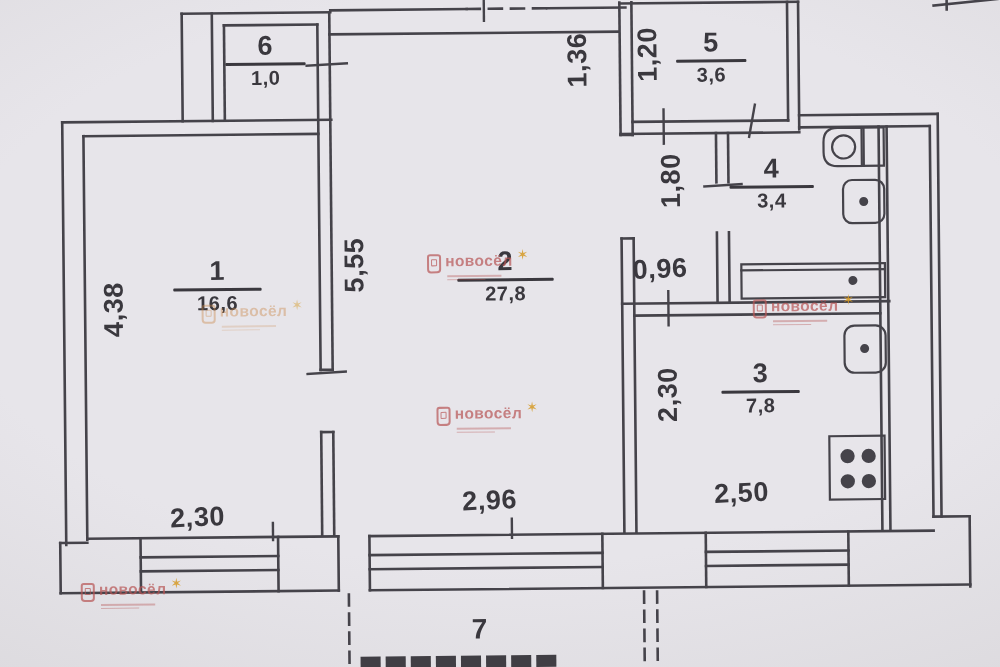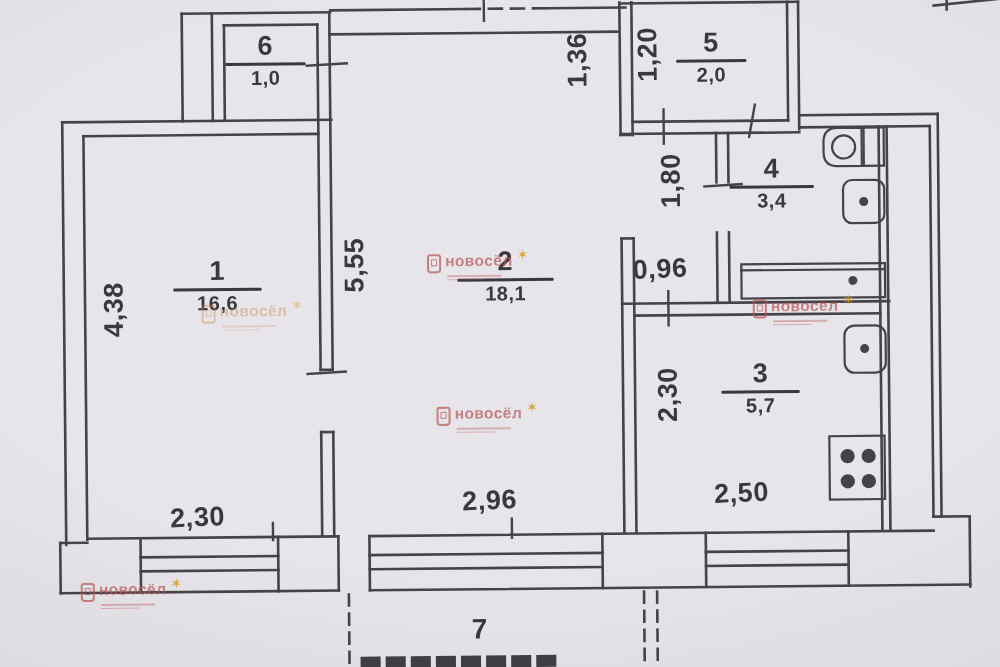--- a/index.html
+++ b/index.html
@@ -189,36 +189,36 @@
     </svg>
 
     <div class="lbl room-label" style="left:219px;top:283px;">
       <span class="room-num">1</span>
       <span class="room-line" style="width:88px;"></span>
       <span class="room-area">16,6</span>
     </div>
     <div class="lbl room-label" style="left:506px;top:276px;">
       <span class="room-num">2</span>
       <span class="room-line" style="width:96px;"></span>
-      <span class="room-area">18,1</span>
+      <span class="room-area">27,8</span>
     </div>
     <div class="lbl room-label" style="left:759px;top:390px;">
       <span class="room-num">3</span>
       <span class="room-line" style="width:78px;"></span>
-      <span class="room-area">5,7</span>
+      <span class="room-area">7,8</span>
     </div>
     <div class="lbl room-label" style="left:772px;top:186px;">
       <span class="room-num">4</span>
       <span class="room-line" style="width:84px;"></span>
       <span class="room-area">3,4</span>
     </div>
     <div class="lbl room-label" style="left:713px;top:60px;">
       <span class="room-num">5</span>
       <span class="room-line" style="width:70px;"></span>
-      <span class="room-area">2,0</span>
+      <span class="room-area">3,6</span>
     </div>
     <div class="lbl room-label" style="left:269px;top:59px;">
       <span class="room-num">6</span>
       <span class="room-line" style="width:80px;"></span>
       <span class="room-area">1,0</span>
     </div>
     <div class="lbl" style="left:477px;top:628px;font-size:28px;">7</div>
 
     <div class="lbl dim v" style="left:116px;top:306px;">4,38</div>
     <div class="lbl dim v" style="left:356px;top:264px;">5,55</div>

